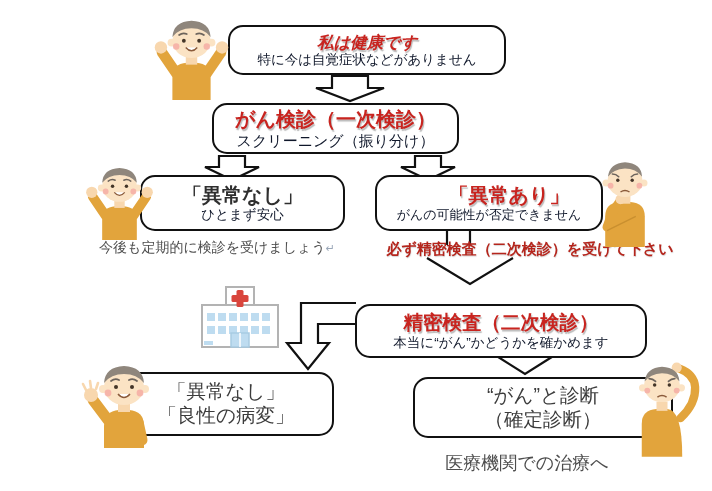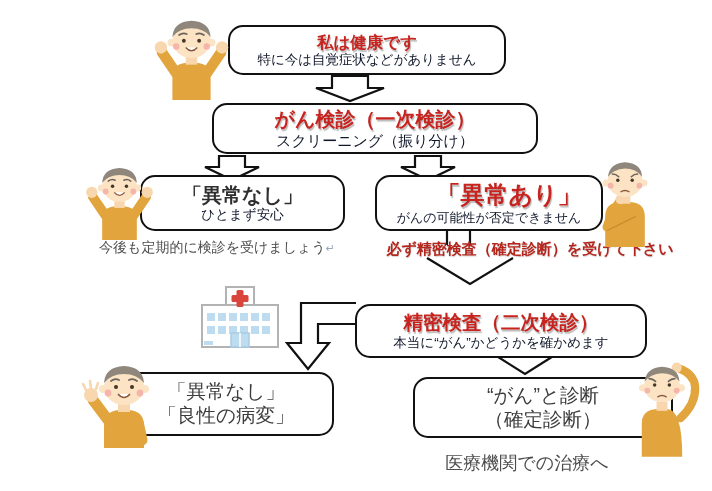--- a/index.html
+++ b/index.html
@@ -34,36 +34,36 @@
     <g>
       <line x1="447" y1="231" x2="447" y2="245"></line>
       <line x1="470" y1="231" x2="470" y2="245"></line>
       <polyline points="427,258 470,284 513,258"></polyline>
     </g>
     <path d="M356,303 L301,303 L301,343 L287,343 L308,369 L329,343 L318,343 L318,324 L356,324"></path>
     <polygon points="513,341 533,341 533,355 555,355 525,374 495,355 513,355"></polygon>
   </svg>
 
   <div class="fbox" style="left:228px;top:25px;width:278px;height:50px;">
-    <div class="title-red" style="font-size:16.5px;">私は健康です</div>
+    <div class="title-red" style="font-size:16.5px;font-style:italic;">私は健康です</div>
     <div class="sub" style="font-size:13.5px;">特に今は自覚症状などがありません</div>
   </div>
 
-  <div class="fbox" style="left:212px;top:103px;width:326px;height:51px;">
+  <div class="fbox" style="left:212px;top:103px;width:247px;height:51px;">
     <div class="title-red" style="font-size:20px;">がん検診（一次検診）</div>
     <div class="sub" style="font-size:15px;">スクリーニング（振り分け）</div>
   </div>
 
   <div class="fbox" style="left:140px;top:175px;width:205px;height:56px;">
     <div class="title-dark" style="font-size:20px;">「異常なし」</div>
     <div class="sub" style="font-size:13.5px;">ひとまず安心</div>
   </div>
 
   <div class="fbox" style="left:375px;top:175px;width:228px;height:56px;">
-    <div class="title-red" style="font-size:24px;margin-left:40px;">「異常あり」</div>
+    <div class="title-red" style="font-size:20px;margin-left:40px;">「異常あり」</div>
     <div class="sub" style="font-size:13px;">がんの可能性が否定できません</div>
   </div>
 
   <div class="fbox" style="left:355px;top:304px;width:292px;height:54px;">
     <div class="title-red" style="font-size:19.5px;">精密検査（二次検診）</div>
     <div class="sub" style="font-size:13.5px;">本当に“がん”かどうかを確かめます</div>
   </div>
 
   <div class="fbox" style="left:118px;top:372px;width:216px;height:64px;">
     <div class="big-dark" style="font-size:19.5px;">「異常なし」</div>
@@ -71,21 +71,21 @@
   </div>
 
   <div class="fbox" style="left:413px;top:377px;width:260px;height:61px;">
     <div class="big-dark" style="font-size:19.5px;">“がん”と診断</div>
     <div class="big-dark" style="font-size:19.5px;">（確定診断）</div>
   </div>
 
   <div class="note-dark" style="left:72px;top:239px;width:290px;font-size:14px;">
     <span>今後も定期的に検診を受けましょう</span><span class="ret-mark">↵</span>
   </div>
-  <div class="note-red" style="left:350px;top:240px;width:360px;font-size:15px;">必ず精密検査（確定診断）を受けて下さい</div>
+  <div class="note-red" style="left:350px;top:240px;width:360px;font-size:15px;">必ず精密検査（二次検診）を受けて下さい</div>
   <div class="note-dark" style="left:427px;top:451px;width:200px;font-size:18px;">医療機関での治療へ</div>
 
   <svg class="hospital" style="left:198px;top:283px;" width="84" height="68" viewBox="0 0 84 68">
     <rect x="28" y="4" width="28" height="24" fill="#ffffff" stroke="#b3b3b3" stroke-width="2"></rect>
     <rect x="4" y="22" width="76" height="42" fill="#ffffff" stroke="#b3b3b3" stroke-width="2"></rect>
     <g>
       <rect x="38.5" y="7" width="7" height="17" rx="1.5" fill="#d9453c"></rect>
       <rect x="33.5" y="12" width="17" height="7" rx="1.5" fill="#d9453c"></rect>
     </g>
     <g fill="#bedcf0">

